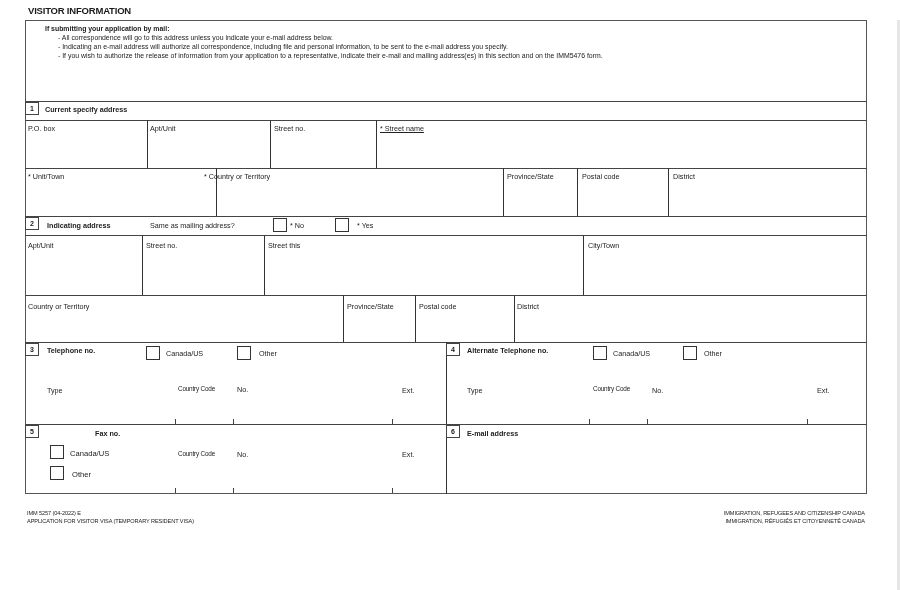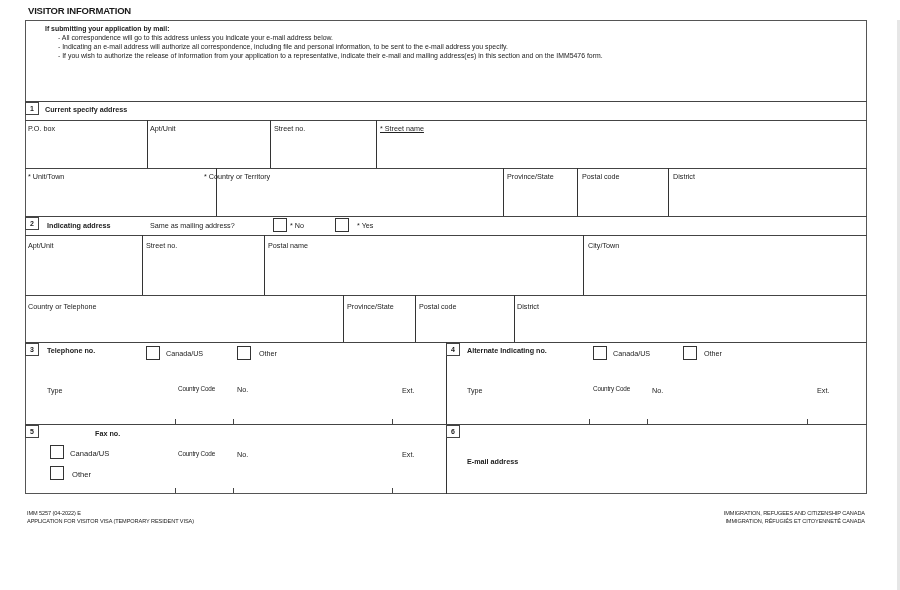--- a/index.html
+++ b/index.html
@@ -78,28 +78,28 @@
 <div class="lbl" style="left:357px; top:221px;">* Yes</div>
 <div class="line-h" style="left:25px; top:235px; width:842px;"></div>
 
 <div class="field" style="left:26px; top:236px; width:115px; height:58px;"></div>
 <div class="lbl" style="left:28px; top:241px;">Apt/Unit</div>
 <div class="line-v" style="left:142px; top:235px; height:60px;"></div>
 <div class="field" style="left:144px; top:236px; width:119px; height:58px;"></div>
 <div class="lbl" style="left:146px; top:241px;">Street no.</div>
 <div class="line-v" style="left:264px; top:235px; height:60px;"></div>
 <div class="field" style="left:266px; top:236px; width:316px; height:58px;"></div>
-<div class="lbl" style="left:268px; top:241px;">Postal name</div>
+<div class="lbl" style="left:268px; top:241px;">Street this</div>
 <div class="line-v" style="left:583px; top:235px; height:60px;"></div>
 <div class="field" style="left:585px; top:236px; width:281px; height:58px;"></div>
 <div class="lbl" style="left:588px; top:241px;">City/Town</div>
 <div class="line-h" style="left:25px; top:295px; width:842px;"></div>
 
 <div class="field" style="left:26px; top:296px; width:316px; height:45px;"></div>
-<div class="lbl" style="left:28px; top:302px;">Country or Telephone</div>
+<div class="lbl" style="left:28px; top:302px;">Country or Territory</div>
 <div class="line-v" style="left:343px; top:295px; height:47px;"></div>
 <div class="field" style="left:345px; top:296px; width:69px; height:45px;"></div>
 <div class="lbl" style="left:347px; top:302px;">Province/State</div>
 <div class="line-v" style="left:415px; top:295px; height:47px;"></div>
 <div class="field" style="left:417px; top:296px; width:96px; height:45px;"></div>
 <div class="lbl" style="left:419px; top:302px;">Postal code</div>
 <div class="line-v" style="left:514px; top:295px; height:47px;"></div>
 <div class="field" style="left:516px; top:296px; width:350px; height:45px;"></div>
 <div class="lbl" style="left:517px; top:302px;">District</div>
 <div class="line-h" style="left:25px; top:342px; width:842px;"></div>
@@ -118,21 +118,21 @@
 <div class="field" style="left:176px; top:396px; width:56px; height:26px;"></div>
 <div class="field" style="left:235px; top:396px; width:156px; height:26px;"></div>
 <div class="field" style="left:394px; top:396px; width:50px; height:26px;"></div>
 <div class="tick" style="left:175px; top:419px;"></div>
 <div class="tick" style="left:233px; top:419px;"></div>
 <div class="tick" style="left:392px; top:419px;"></div>
 
 <div class="line-v" style="left:446px; top:342px; height:152px; border-left-width:1px;"></div>
 
 <div class="numbox full" style="left:446px; top:343px;">4</div>
-<div class="lbl bold" style="left:467px; top:346px;">Alternate Indicating no.</div>
+<div class="lbl bold" style="left:467px; top:346px;">Alternate Telephone no.</div>
 <div class="cb" style="left:593px; top:346px;"></div>
 <div class="lbl" style="left:613px; top:349px;">Canada/US</div>
 <div class="cb" style="left:683px; top:346px;"></div>
 <div class="lbl" style="left:704px; top:349px;">Other</div>
 <div class="lbl" style="left:467px; top:386px;">Type</div>
 <div class="lbl-s" style="left:593px; top:385px;">Country Code</div>
 <div class="lbl" style="left:652px; top:386px;">No.</div>
 <div class="lbl" style="left:817px; top:386px;">Ext.</div>
 <div class="field" style="left:465px; top:396px; width:122px; height:26px;"></div>
 <div class="field" style="left:590px; top:396px; width:56px; height:26px;"></div>
@@ -154,21 +154,21 @@
 <div class="lbl" style="left:237px; top:450px;">No.</div>
 <div class="lbl" style="left:402px; top:450px;">Ext.</div>
 <div class="field" style="left:176px; top:460px; width:56px; height:32px;"></div>
 <div class="field" style="left:235px; top:460px; width:156px; height:32px;"></div>
 <div class="field" style="left:394px; top:460px; width:50px; height:32px;"></div>
 <div class="tick" style="left:175px; top:488px;"></div>
 <div class="tick" style="left:233px; top:488px;"></div>
 <div class="tick" style="left:392px; top:488px;"></div>
 
 <div class="numbox full" style="left:446px; top:425px;">6</div>
-<div class="lbl bold" style="left:467px; top:429px;margin-top:28px;">E-mail address</div>
+<div class="lbl bold" style="left:467px; top:429px;">E-mail address</div>
 <div class="field" style="left:448px; top:440px; width:417px; height:52px;"></div>
 
 <div class="footer" style="left:27px; top:510px;">IMM 5257 (04-2022) E</div>
 <div class="footer" style="left:27px; top:518px;">APPLICATION FOR VISITOR VISA (TEMPORARY RESIDENT VISA)</div>
 <div class="footer" style="right:35px; top:510px; text-align:right;">IMMIGRATION, REFUGEES AND CITIZENSHIP CANADA</div>
 <div class="footer" style="right:35px; top:518px; text-align:right;">IMMIGRATION, RÉFUGIÉS ET CITOYENNETÉ CANADA</div>
 
 <div class="scrollbar"></div>
 
 </body></html>

